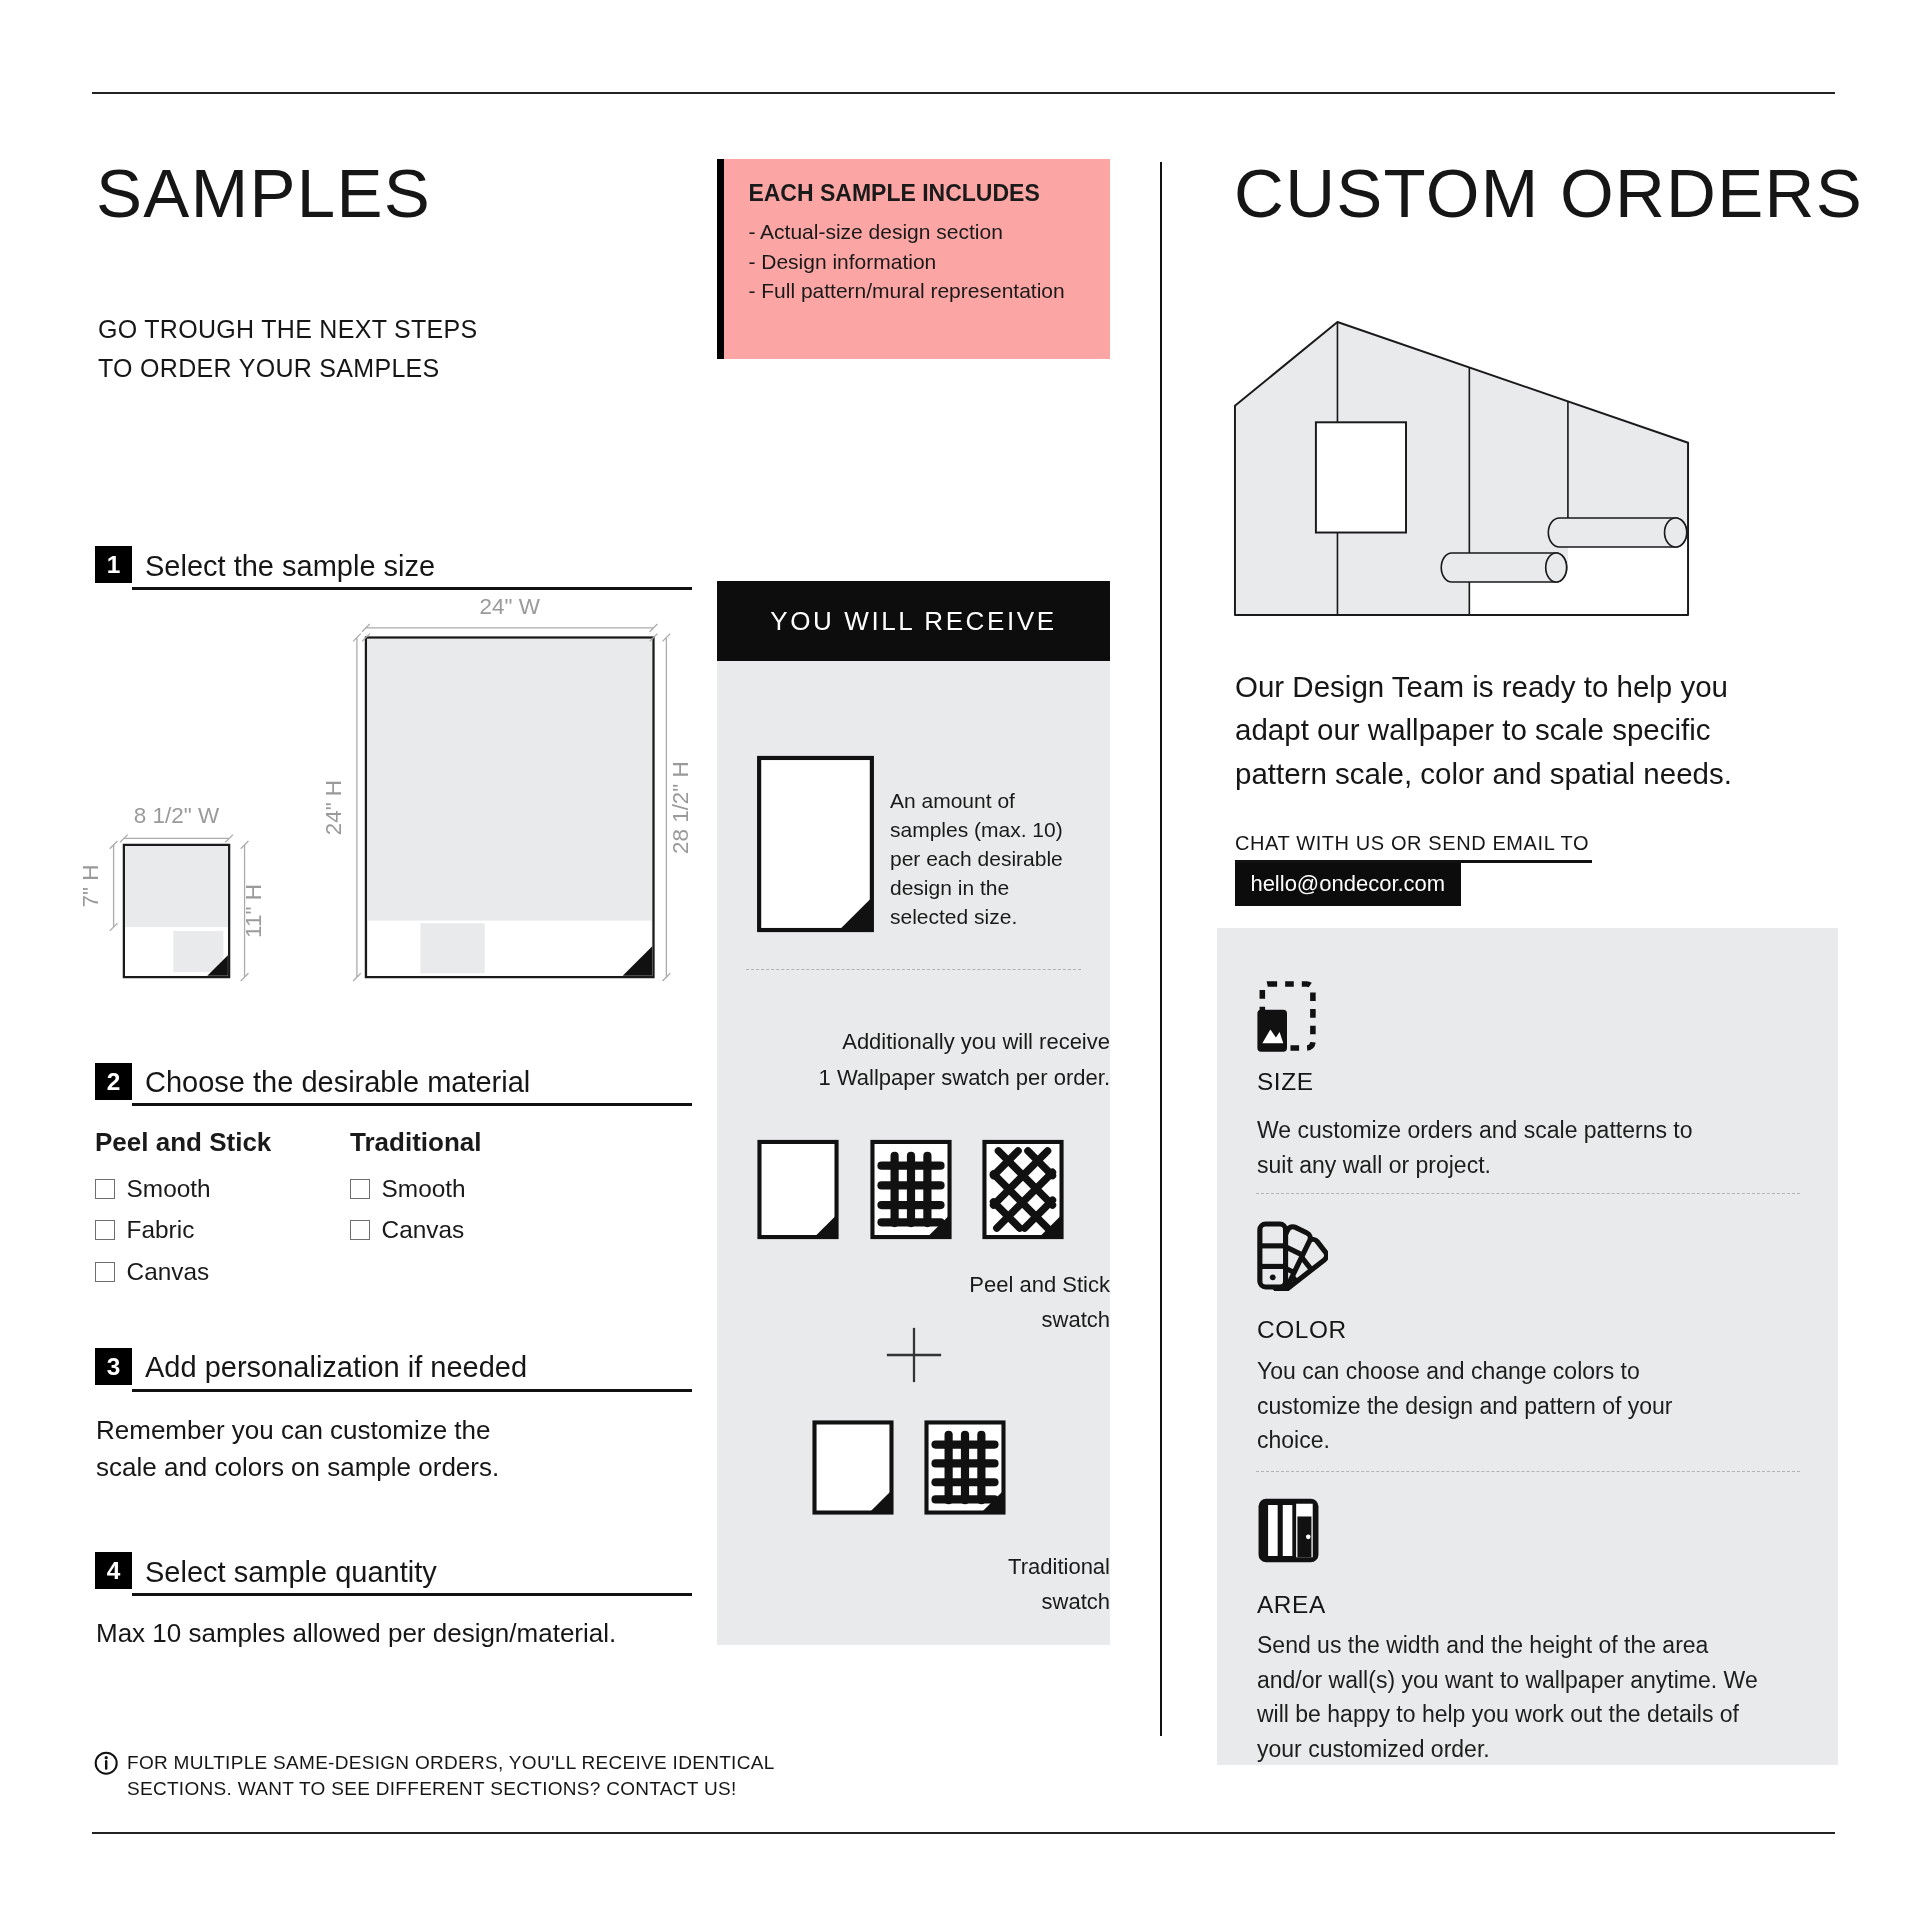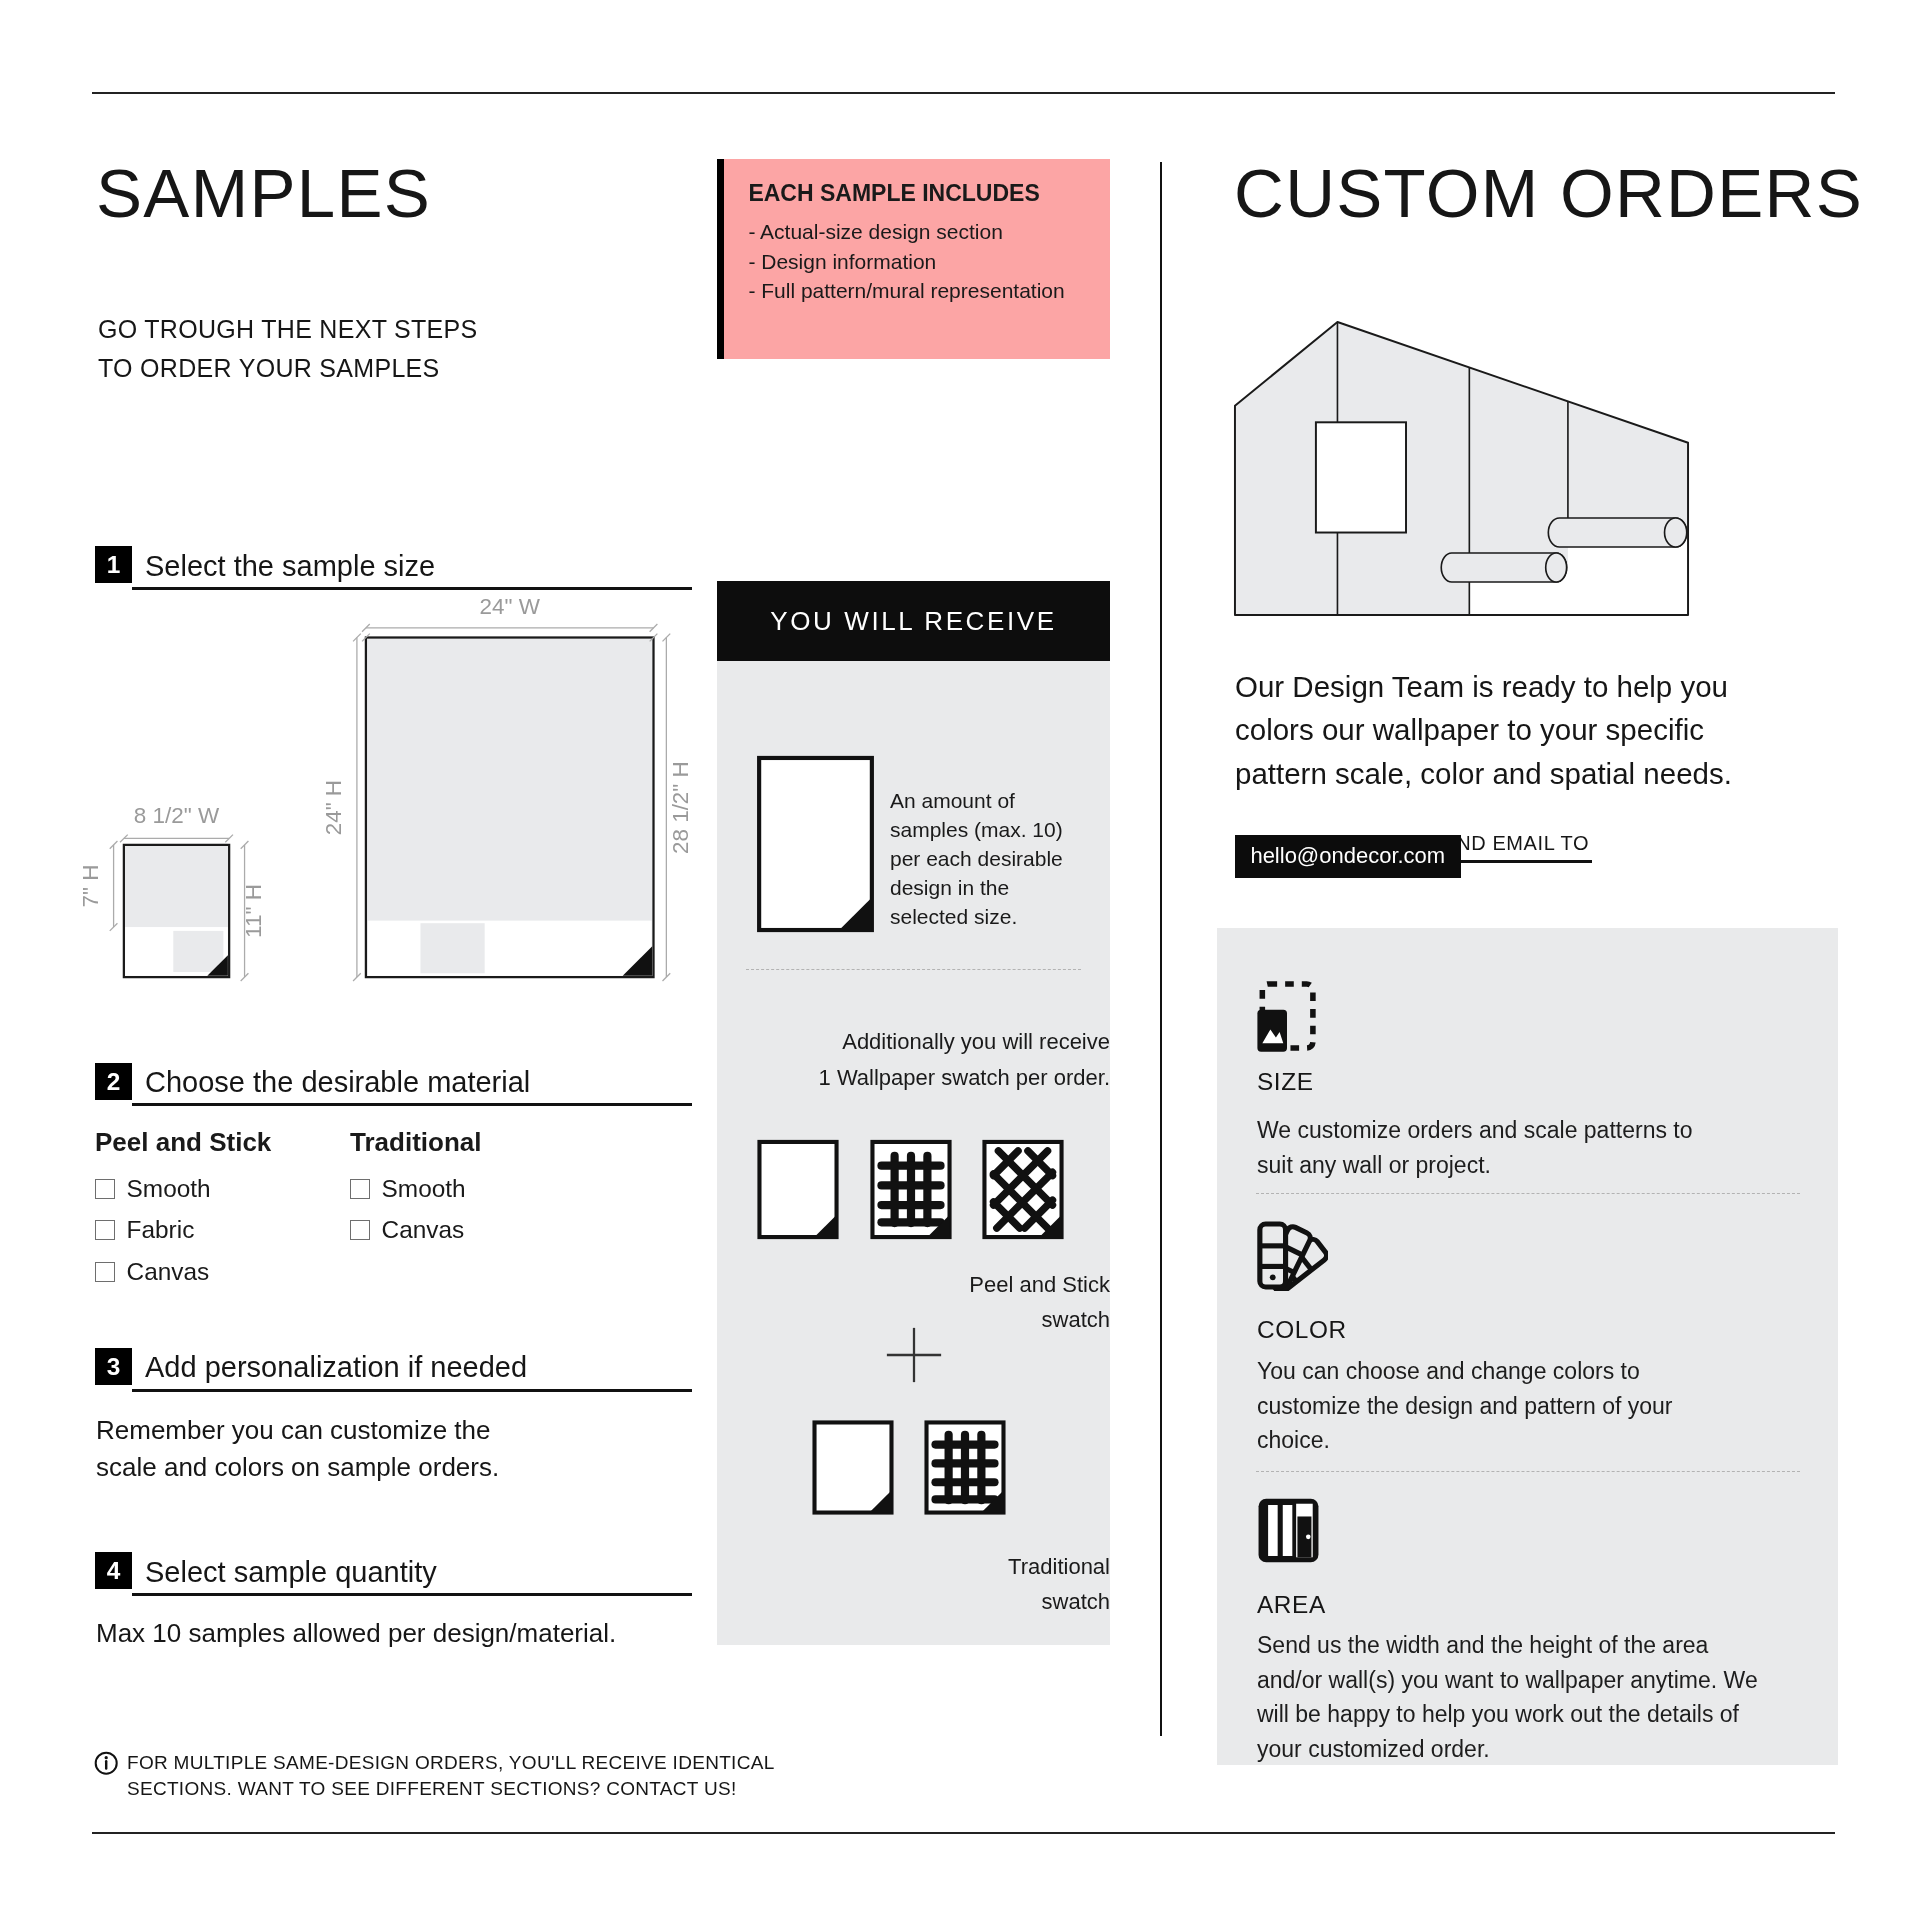--- a/index.html
+++ b/index.html
@@ -253,26 +253,26 @@
 
     <path d="M500,300 L678,300 A17,22 0 0 1 678,344 L500,344 A17,22 0 0 1 500,300 Z" fill="#e9eaec" stroke="#1a1a1a" stroke-width="2.5"></path>
     <ellipse cx="678" cy="322" rx="17" ry="22" fill="#e9eaec" stroke="#1a1a1a" stroke-width="2.5"></ellipse>
 
     <path d="M335,353 L495,353 A16,22 0 0 1 495,397 L335,397 A16,22 0 0 1 335,353 Z" fill="#e9eaec" stroke="#1a1a1a" stroke-width="2.5"></path>
     <ellipse cx="495" cy="375" rx="16" ry="22" fill="#e9eaec" stroke="#1a1a1a" stroke-width="2.5"></ellipse>
     <polygon points="3,447 3,130 160,3 697,186 697,447" fill="none" stroke="#1a1a1a" stroke-width="3" stroke-linejoin="round"></polygon>
   </svg>
 
   <div class="abs right-intro-line" style="left:1235px;top:665px;">Our Design Team is ready to help you</div>
-  <div class="abs right-intro-line" style="left:1235px;top:708px;">colors our wallpaper to your specific</div>
+  <div class="abs right-intro-line" style="left:1235px;top:708px;">adapt our wallpaper to scale specific</div>
   <div class="abs right-intro-line" style="left:1235px;top:752px;">pattern scale, color and spatial needs.</div>
 
   <div class="abs chat-label" style="left:1235px;top:832px;">CHAT WITH US OR SEND EMAIL TO</div>
   <div class="abs" style="left:1235px;top:860px;width:357px;height:2.6px;background:#111;"></div>
-  <div class="abs email-box" style="left:1235px;top:835px;">hello@ondecor.com</div>
+  <div class="abs email-box" style="left:1235px;top:863px;">hello@ondecor.com</div>
 
   <div class="abs panel-gray">
 
     <svg class="abs" style="left:39px;top:51px;" width="62" height="74" viewBox="0 0 100 120">
       <rect x="10" y="8" width="82" height="104" rx="10" fill="none" stroke="#111" stroke-width="9" stroke-dasharray="14 13"></rect>
       <rect x="2" y="50" width="48" height="68" rx="6" fill="#111"></rect>
       <path d="M10,104 L23,82 L32,95 L38,86 L44,104 Z" fill="#fff"></path>
     </svg>
     <div class="feat-heading" style="left:40px;top:140px;">SIZE</div>
     <div class="feat-body" style="left:40px;top:177px;width:443px;margin-top:8px;">We customize orders and scale patterns to suit any wall or project.</div>

